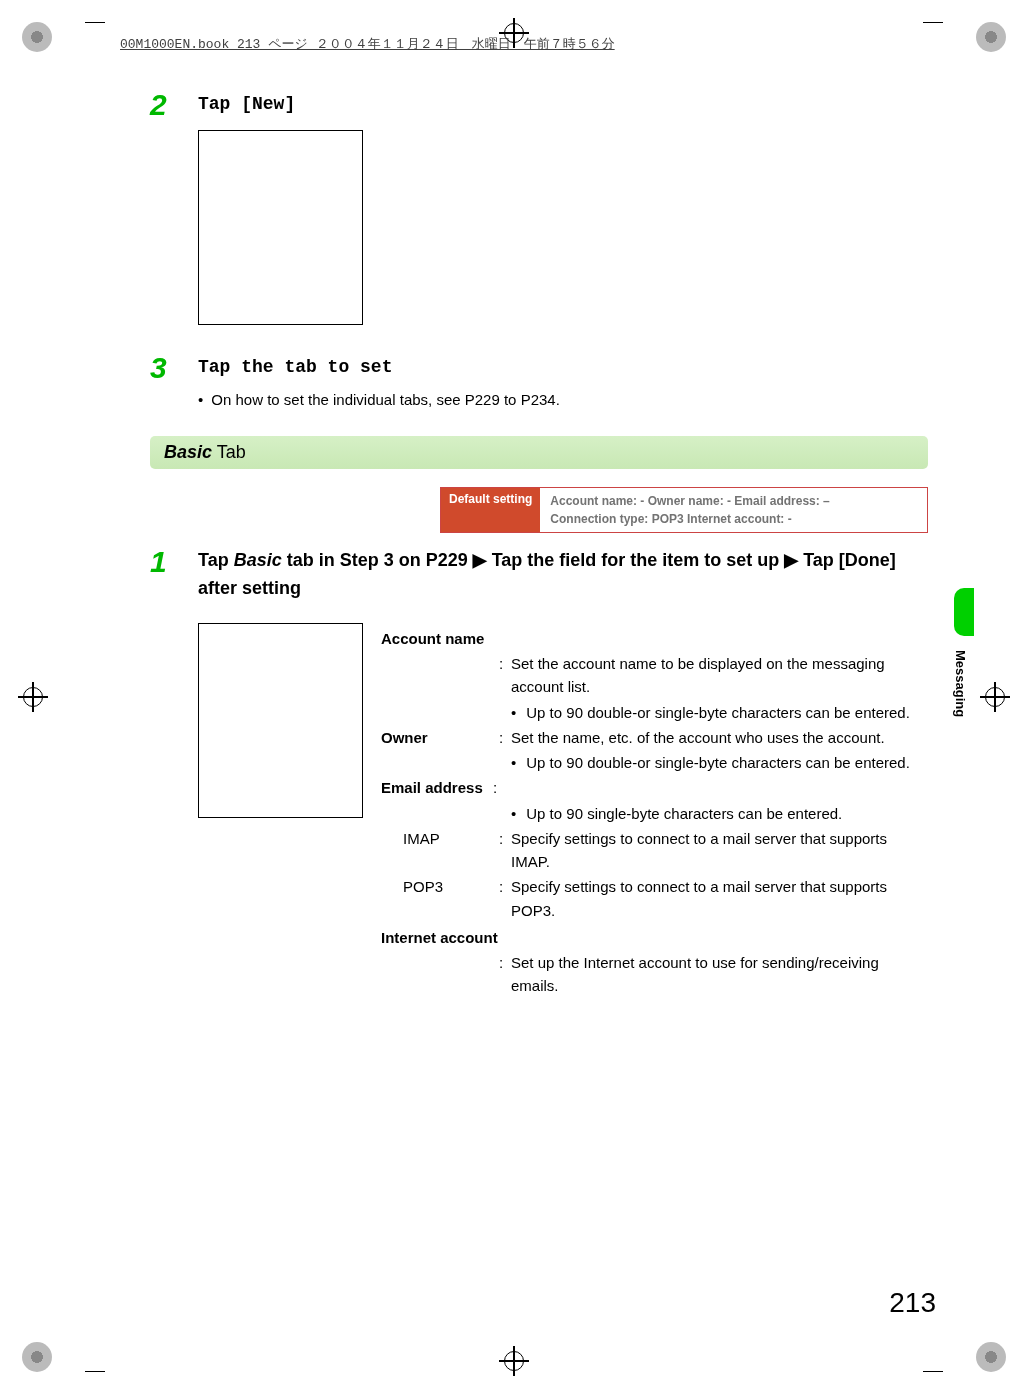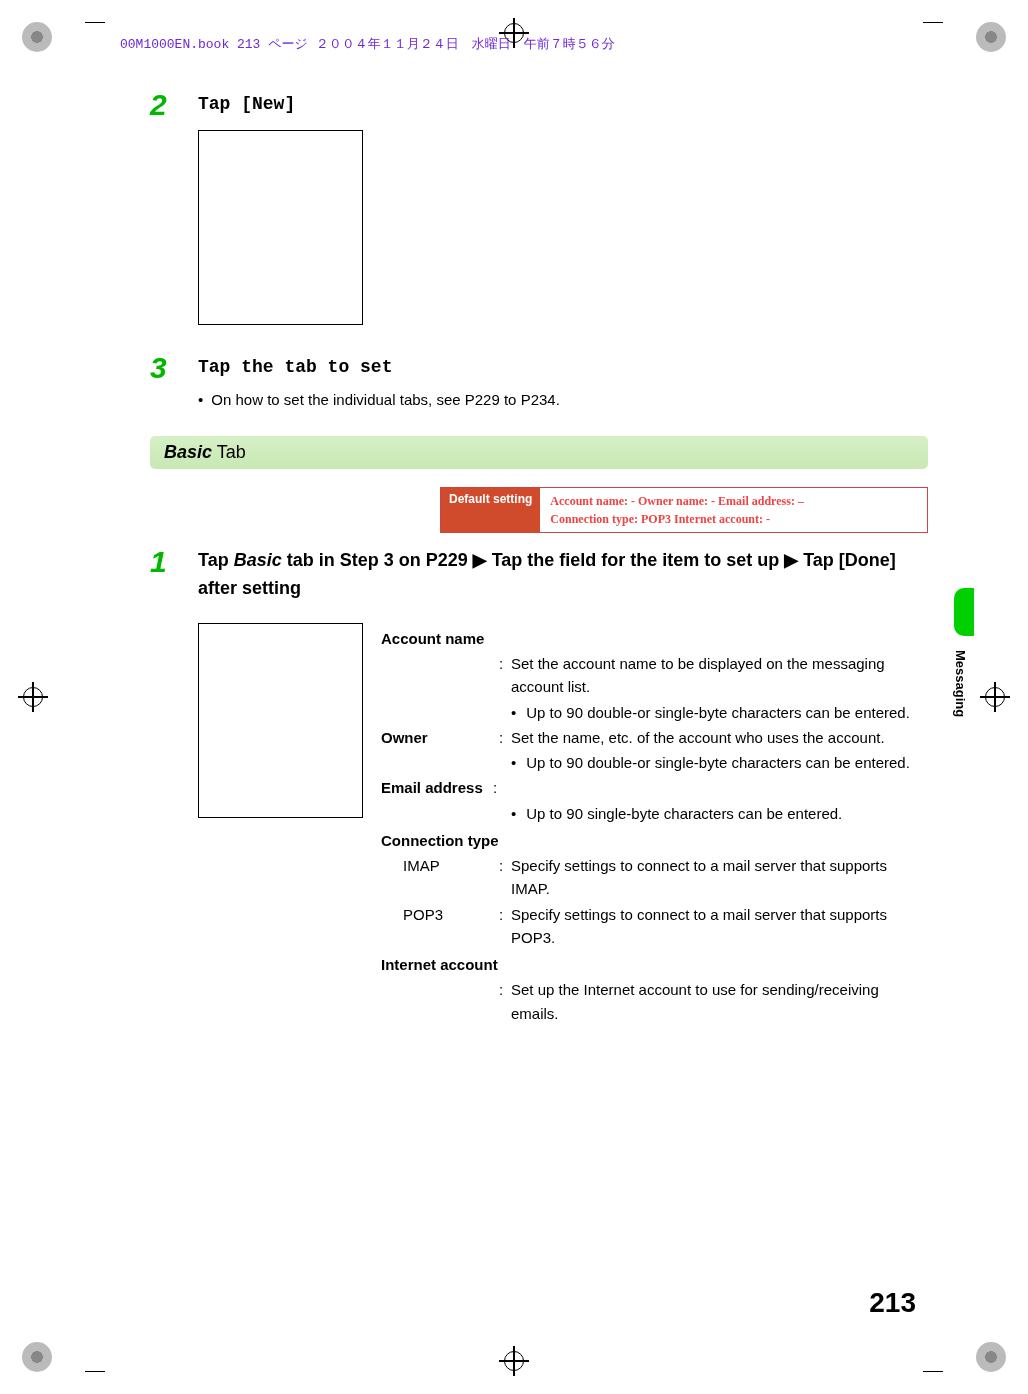--- a/index.html
+++ b/index.html
@@ -38,21 +38,22 @@
   .reg-l { top: 682px; left: 18px; }
   .reg-r { top: 682px; right: 18px; }
   .crop-lines {
     position: absolute; border: 0 solid #000;
   }
   .header-info {
     position: absolute;
     top: 35px; left: 120px;
     font-size: 13px;
     font-family: "Courier New", monospace;
-    color: #6d28d9;
+    color: #404040;
+    text-decoration: underline;
   }
   .content {
     position: absolute;
     left: 150px; right: 100px; top: 90px;
   }
   .step-row { display: flex; align-items: flex-start; margin-bottom: 8px; }
   .step-num {
     font-size: 30px; font-weight: bold; color: #00b800;
     width: 48px; flex-shrink: 0; line-height: 1;
     font-style: italic;
@@ -79,23 +80,22 @@
   .section-bar .tab-word { font-size: 18px; }
   .default-table {
     display: flex; margin-left: 290px; margin-bottom: 14px;
     border: 1px solid #c44; font-size: 12px;
   }
   .default-table .lbl {
     background: #d04a2c; color: #fff; font-weight: bold;
     padding: 4px 8px; flex-shrink: 0;
   }
   .default-table .val {
-    color: #ef4444; font-weight: bold; padding: 4px 10px;
+    color: #737373; font-weight: bold; padding: 4px 10px;
     line-height: 1.5;
-    font-family: Liberation Serif, serif;
   }
   .body-text { font-size: 15px; margin-bottom: 12px; }
   .substep-title { font-size: 18px; font-weight: bold; line-height: 1.55; }
   .italic { font-style: italic; }
   .def-area { display: flex; gap: 18px; margin-top: 20px; }
   .def-list { flex: 1; font-size: 15px; line-height: 1.55; }
   .def-row { display: flex; margin-bottom: 2px; }
   .def-term { font-weight: bold; width: 118px; flex-shrink: 0; }
   .def-colon { width: 12px; flex-shrink: 0; }
   .def-desc { flex: 1; }
@@ -105,22 +105,22 @@
   .side-tab {
     position: absolute; right: 54px; top: 588px;
     width: 20px; height: 48px; background: #00d000;
     border-radius: 10px 0 0 10px;
   }
   .side-label {
     position: absolute; right: 60px; top: 650px;
     writing-mode: vertical-rl; font-weight: bold; font-size: 13px;
   }
   .page-num {
-    position: absolute; right: 112px; bottom: 75px;
-    font-size: 28px; font-weight: bold;
+    position: absolute; right: 92px; bottom: 75px;
+    font-size: 28px; font-weight: normal;
   }
   .arrow { font-family: Arial, sans-serif; }
 </style>
 </head>
 <body>
 
 <div class="corner-circle tl"></div>
 <div class="corner-circle tr"></div>
 <div class="corner-circle bl"></div>
 <div class="corner-circle br"></div>
@@ -210,21 +210,20 @@
 
       <div class="def-row">
         <div class="def-term">Email address</div>
         <div class="def-colon" style="margin-left:-6px">:</div>
       </div>
       <div class="def-sub">
         <span>•</span>
         <span>Up to 90 single-byte characters can be entered.</span>
       </div>
 
-      <div class="def-header">Connection type</div>
       <div class="def-row def-sub-indent">
         <div style="width:96px;flex-shrink:0">IMAP</div>
         <div class="def-colon">:</div>
         <div class="def-desc">Specify settings to connect to a mail server that supports IMAP.</div>
       </div>
       <div class="def-row def-sub-indent">
         <div style="width:96px;flex-shrink:0">POP3</div>
         <div class="def-colon">:</div>
         <div class="def-desc">Specify settings to connect to a mail server that supports POP3.</div>
       </div>

